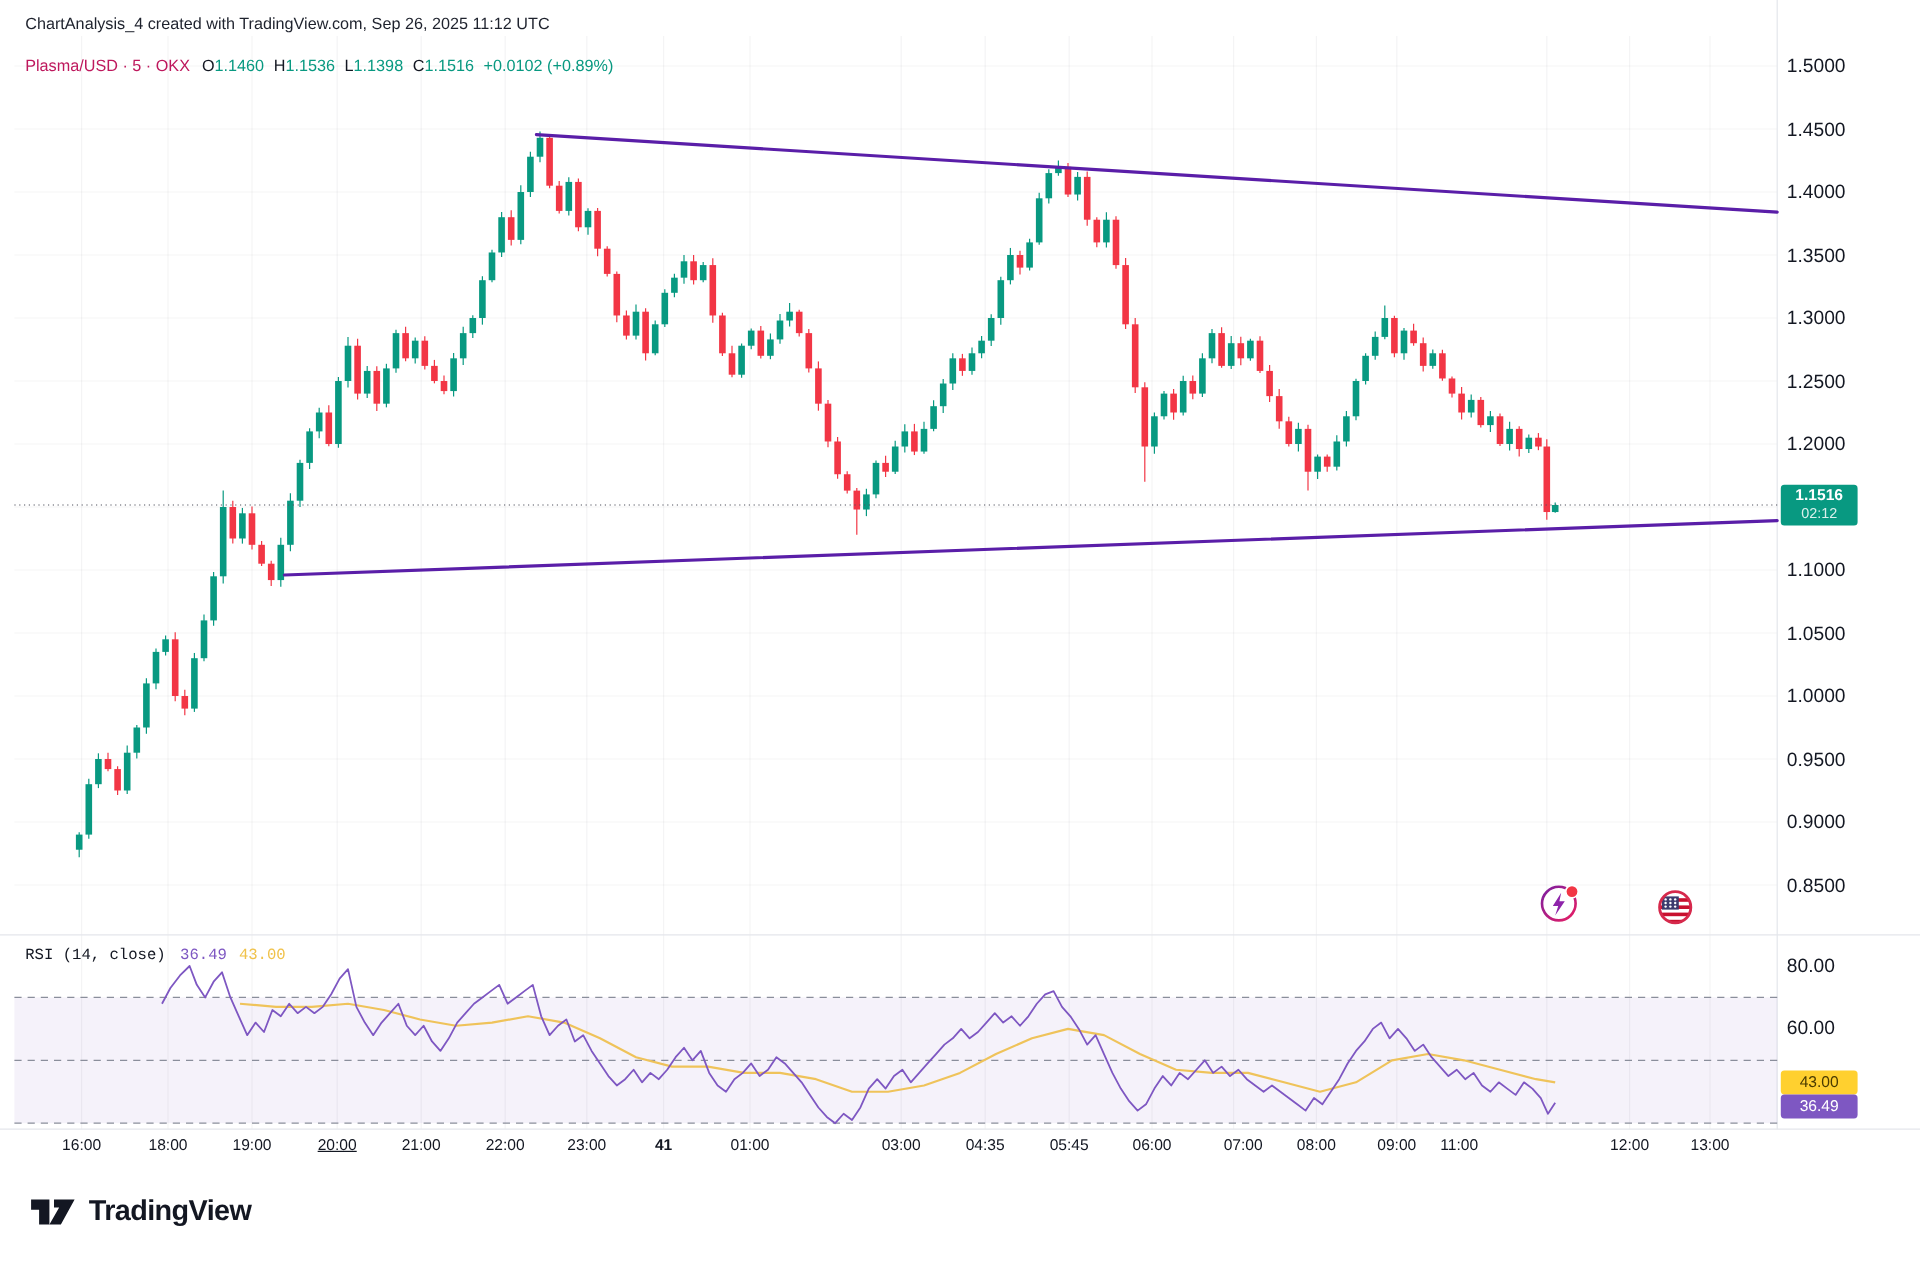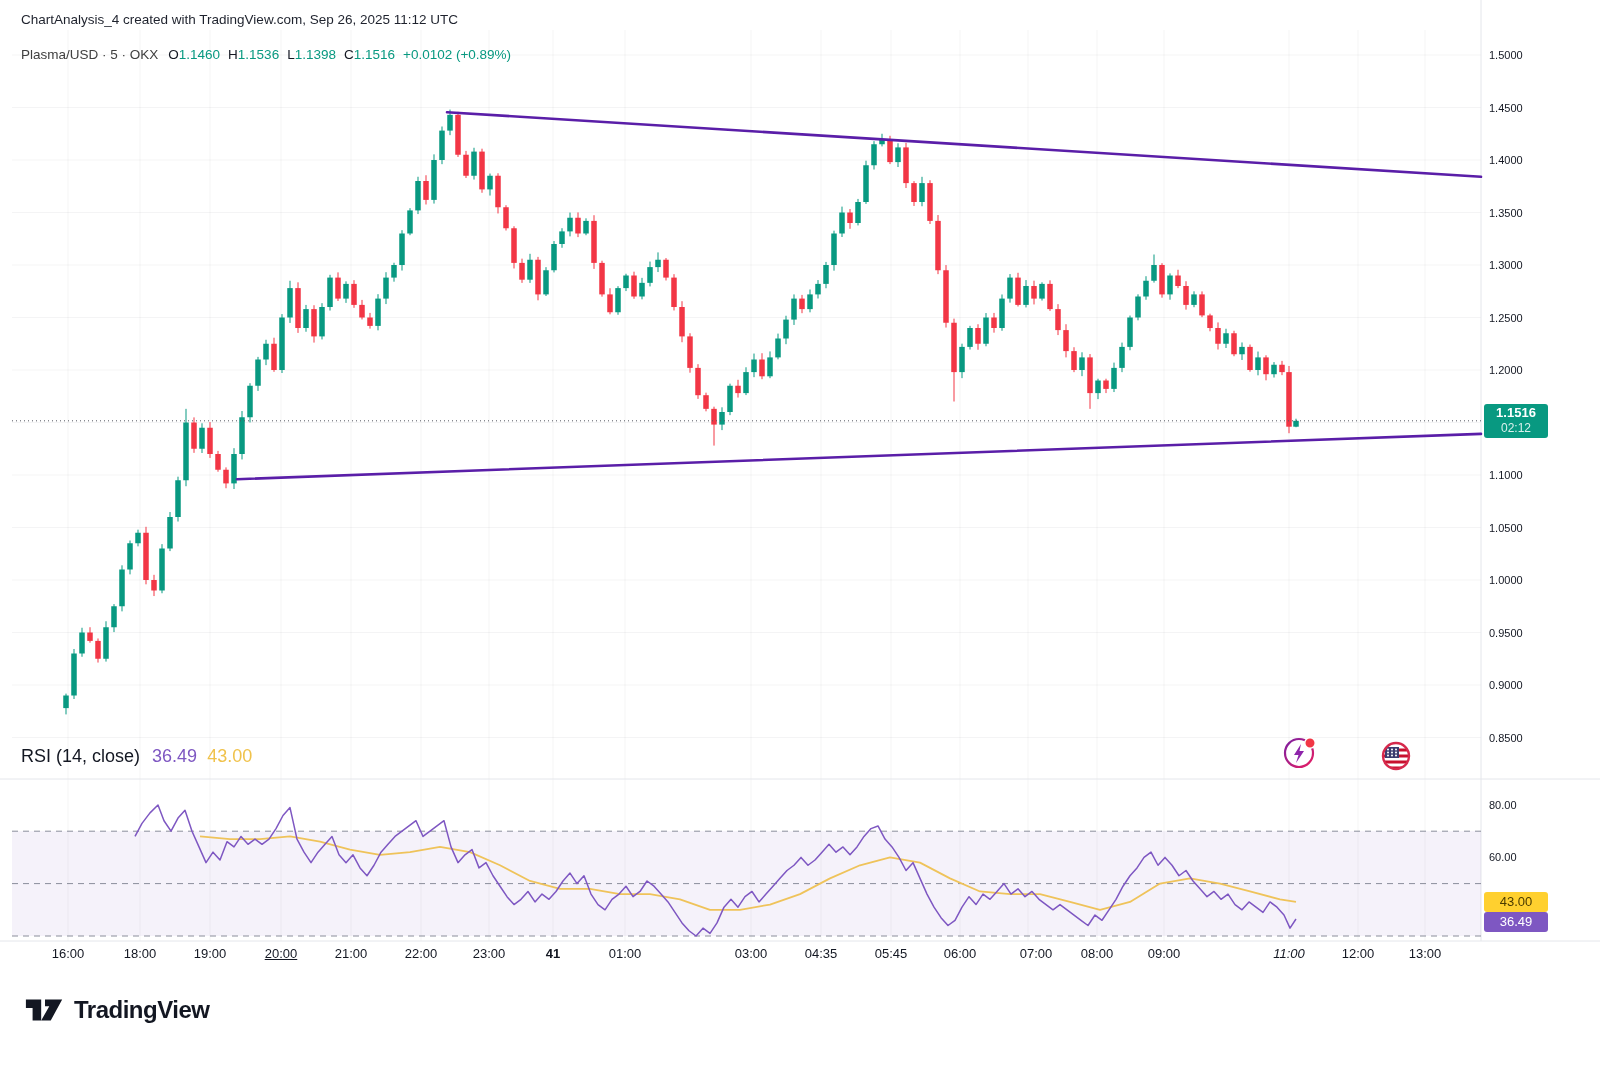--- a/index.html
+++ b/index.html
@@ -3,33 +3,33 @@
 <meta charset="utf-8">
 <style>
   html,body{margin:0;padding:0;background:#ffffff;}
   .stage{position:relative;width:1600px;height:1071px;background:#ffffff;overflow:hidden;
          font-family:"Liberation Sans",sans-serif;color:#131722;}
   .abs{position:absolute;}
   #chart-svg{position:absolute;left:0;top:0;z-index:1;}
   .hdr{z-index:3;white-space:nowrap;}
   .attr-line{left:21px;top:12px;font-size:13.5px;color:#1e222d;}
   .sym-line{left:21px;top:47px;font-size:13.5px;}
-  .sym-title{color:#404040;margin-right:10px;text-align:center;}
+  .sym-title{color:#be185d;margin-right:10px;text-align:center;}
   .ohlc-seg{margin-right:8px;color:#131722;}
   .ohlc-seg .val{color:#089981;}
   .chg{color:#089981;}
-  .axis-lab{position:absolute;left:1489px;font-size:11px;color:#131722;line-height:17px;z-index:2;}
+  .axis-lab{position:absolute;left:1489px;font-size:16px;color:#131722;line-height:17px;z-index:2;}
   .time-lab{position:absolute;top:946px;width:64px;text-align:center;font-size:13px;color:#131722;z-index:2;}
   .time-lab.bold{font-weight:700;}
   .badge{position:absolute;left:1484px;width:64px;border-radius:3px;z-index:2;text-align:center;}
   #price-badge{height:34px;color:#fff;}
   #price-badge .p{font-size:13px;font-weight:700;line-height:17px;display:block;}
   #price-badge .cd{font-size:12px;line-height:14px;display:block;color:rgba(255,255,255,.85);}
   .rsi-badge{height:20px;font-size:13px;line-height:20px;font-weight:400;}
-  .rsi-hdr{left:21px;top:746px;font-size:18px;z-index:3;}
+  .rsi-hdr{left:21px;top:788px;font-size:13px;z-index:3;font-family:Liberation Mono, monospace;}
   .rsi-hdr .t{color:#131722;margin-right:6px;}
   .rsi-hdr .v1{color:#7e57c2;margin-left:6px;}
   .rsi-hdr .v2{color:#f0c24b;margin-left:10px;}
   .evt-icon{position:absolute;z-index:2;width:34px;height:34px;}
   .logo{left:24px;top:995px;display:flex;align-items:center;z-index:3;}
   .logo-text{font-size:24px;font-weight:800;color:#131722;letter-spacing:-0.5px;margin-left:8px;}
 </style>
 </head>
 <body>
 
@@ -446,21 +446,21 @@
       <div class="time-lab" style="left: 457px;">23:00</div>
       <div class="time-lab bold" style="left: 521px;">41</div>
       <div class="time-lab" style="left: 593px;">01:00</div>
       <div class="time-lab" style="left: 719px;">03:00</div>
       <div class="time-lab" style="left: 789px;">04:35</div>
       <div class="time-lab" style="left: 859px;">05:45</div>
       <div class="time-lab" style="left: 928px;">06:00</div>
       <div class="time-lab" style="left: 1004px;">07:00</div>
       <div class="time-lab" style="left: 1065px;">08:00</div>
       <div class="time-lab" style="left: 1132px;">09:00</div>
-      <div class="time-lab" style="left: 1257px; font-style: italic;">11:00</div>
+      <div class="time-lab" style="left: 1184px;">11:00</div>
       <div class="time-lab" style="left: 1326px;">12:00</div>
       <div class="time-lab" style="left: 1393px;">13:00</div>
     </div>
 
   <div class="evt-icon" style="left:1283px;top:736px;">
     <svg width="34" height="34" viewBox="0 0 34 34">
       <defs>
         <linearGradient id="lg" x1="0" y1="0" x2="1" y2="1">
           <stop offset="0" stop-color="#7B1FA2"></stop>
             <stop offset="1" stop-color="#E91E63"></stop>

